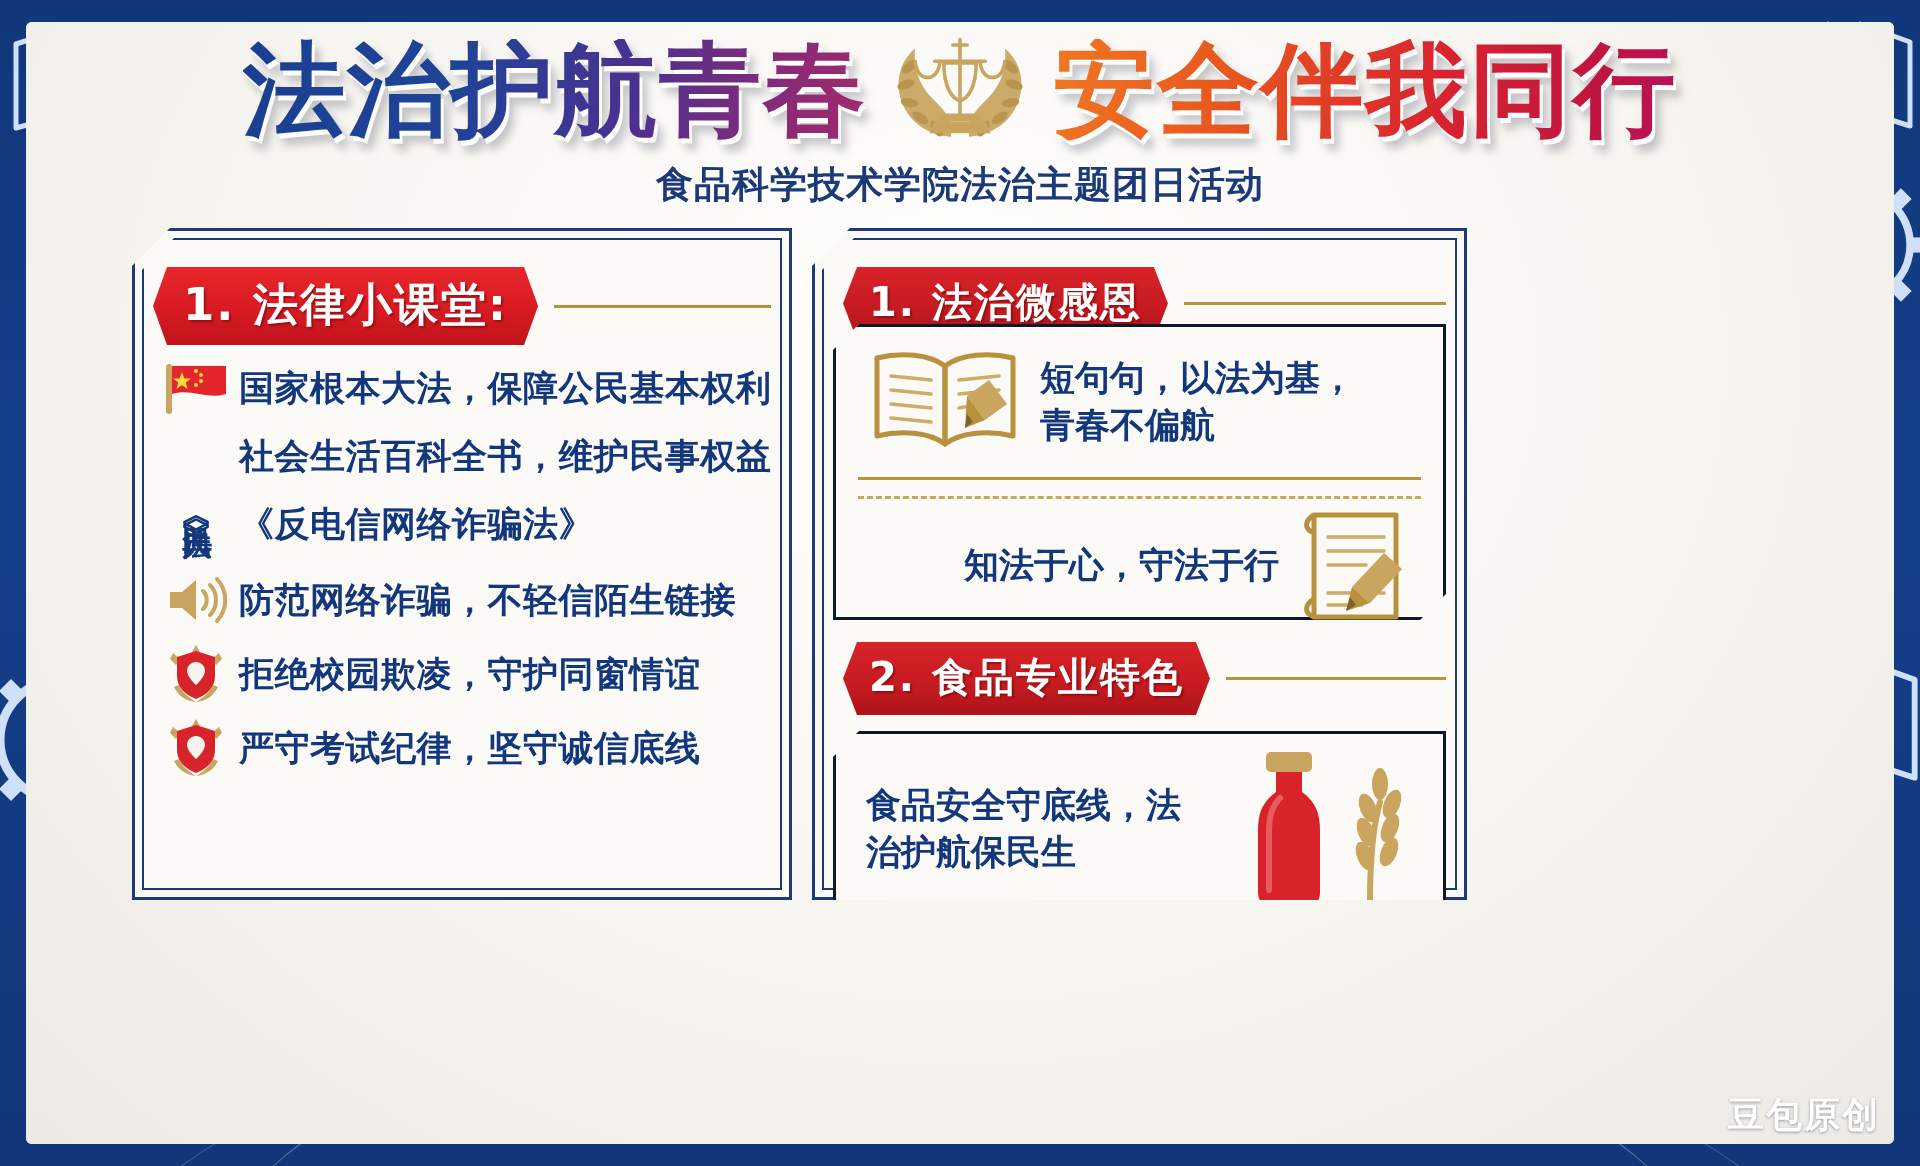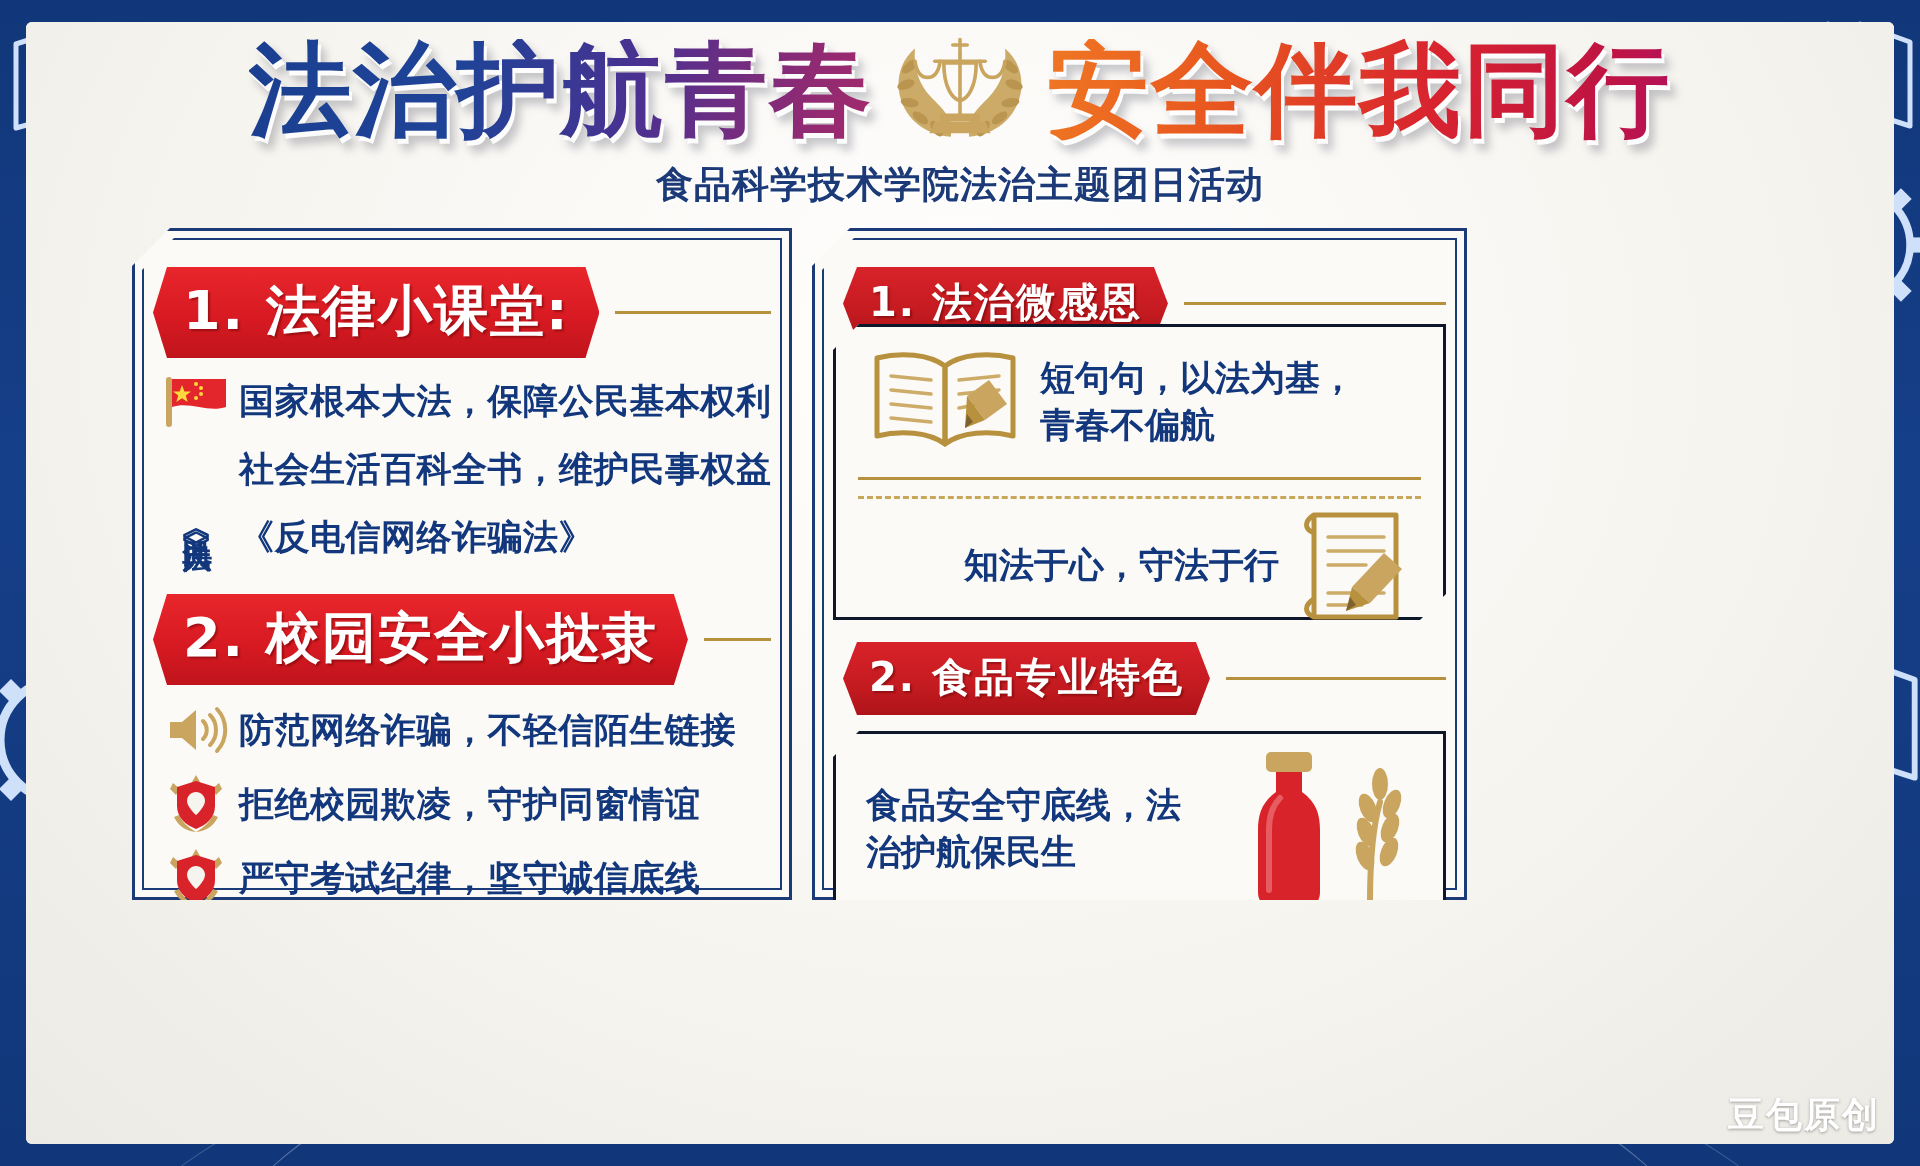--- a/index.html
+++ b/index.html
@@ -42,21 +42,21 @@
   
   .deco{ position:absolute; pointer-events:none; }
   .deco svg{ display:block; }
 
   
   #header{
     position:absolute; left:0; right:0; top:26px; height:190px;
     display:flex; flex-direction:column; align-items:center; justify-content:flex-start;
   }
   .title-row{
-    display:flex; align-items:center; justify-content:center; gap:12px;
+    display:flex; align-items:center; justify-content:center; gap:18px;
     height:128px;
   }
   .ttl{
     font-size:102px; font-weight:bold; letter-spacing:2px;
     line-height:1; white-space:nowrap;
     -webkit-background-clip:text; background-clip:text; color:transparent;
     -webkit-text-stroke:0px;
     filter:drop-shadow(3px 5px 0 rgba(255,255,255,.95)) drop-shadow(5px 7px 4px rgba(60,60,80,.28));
     font-family:"DejaVu Sans","Liberation Sans",sans-serif;
   }
@@ -101,21 +101,21 @@
   .banner-row{ display:flex; align-items:center; }
   .banner{
     display:inline-block;
     background:linear-gradient(180deg,#e8262c 0%,#d81a22 55%,#c0141c 100%);
     color:#fff; font-weight:bold; white-space:nowrap;
     font-family:"DejaVu Sans","Liberation Sans",sans-serif;
     text-shadow:2px 2px 2px rgba(90,0,0,.45);
     clip-path:polygon(14px 0, calc(100% - 14px) 0, 100% 50%, calc(100% - 14px) 100%, 14px 100%, 0 50%);
     box-shadow:0 3px 5px rgba(0,0,0,.2);
   }
-  .banner.b-lg{ font-size:54px; padding:8px 30px 10px; letter-spacing:2px; }
+  .banner.b-lg{ font-size:45px; padding:8px 30px 10px; letter-spacing:2px; }
   .banner.b-md{ font-size:40px; padding:8px 26px 10px; letter-spacing:2px; }
   .banner-line{ flex:1; height:3px; background:#b8913f; margin-left:16px; }
 
   
   .llist{ margin-top:10px; }
   .lrow{ display:flex; align-items:center; min-height:62px; }
   .lico{ width:86px; flex:0 0 86px; display:flex; align-items:center; justify-content:center; }
   .ltxt{
     font-size:35px; color:#12377c; font-weight:bold; letter-spacing:.5px;
     font-family:"DejaVu Sans","Liberation Sans",sans-serif; white-space:nowrap;
@@ -320,24 +320,20 @@
           <div class="ltxt">社会生活百科全书，维护民事权益</div>
         </div>
 
         <div class="lrow" style="margin-top:6px;">
           <div class="lico"></div>
           <div class="ltxt">《反电信网络诈骗法》</div>
         </div>
 
       </div>
 
-      <div class="banner-row" style="margin-top:26px;">
-        <div class="banner b-lg">2. 校园安全小挞隶</div>
-        <div class="banner-line"></div>
-      </div>
 
       <div class="llist">
         <div class="lrow" style="margin-top:14px;">
           <div class="lico">
             <svg width="64" height="54" viewBox="0 0 64 54">
               <path d="M6 19 L18 19 L32 7 L32 47 L18 35 L6 35 Z" fill="#c9a55f"></path>
               <g fill="none" stroke="#c9a55f" stroke-width="4" stroke-linecap="round">
                 <path d="M39 18 C44 23 44 31 39 36"></path>
                 <path d="M46 12 C54 20 54 34 46 42"></path>
                 <path d="M53 6 C64 18 64 36 53 48"></path>

